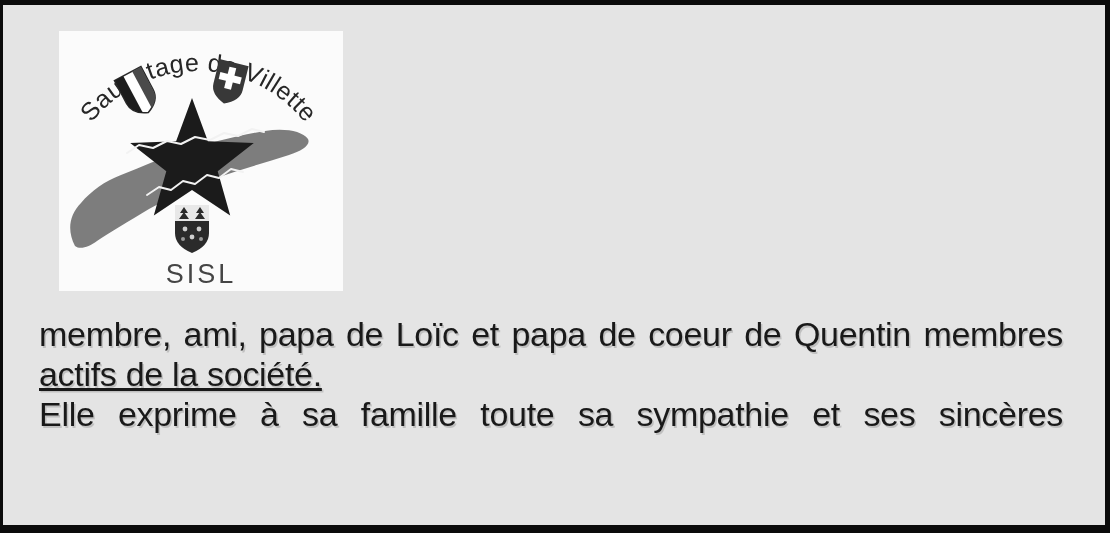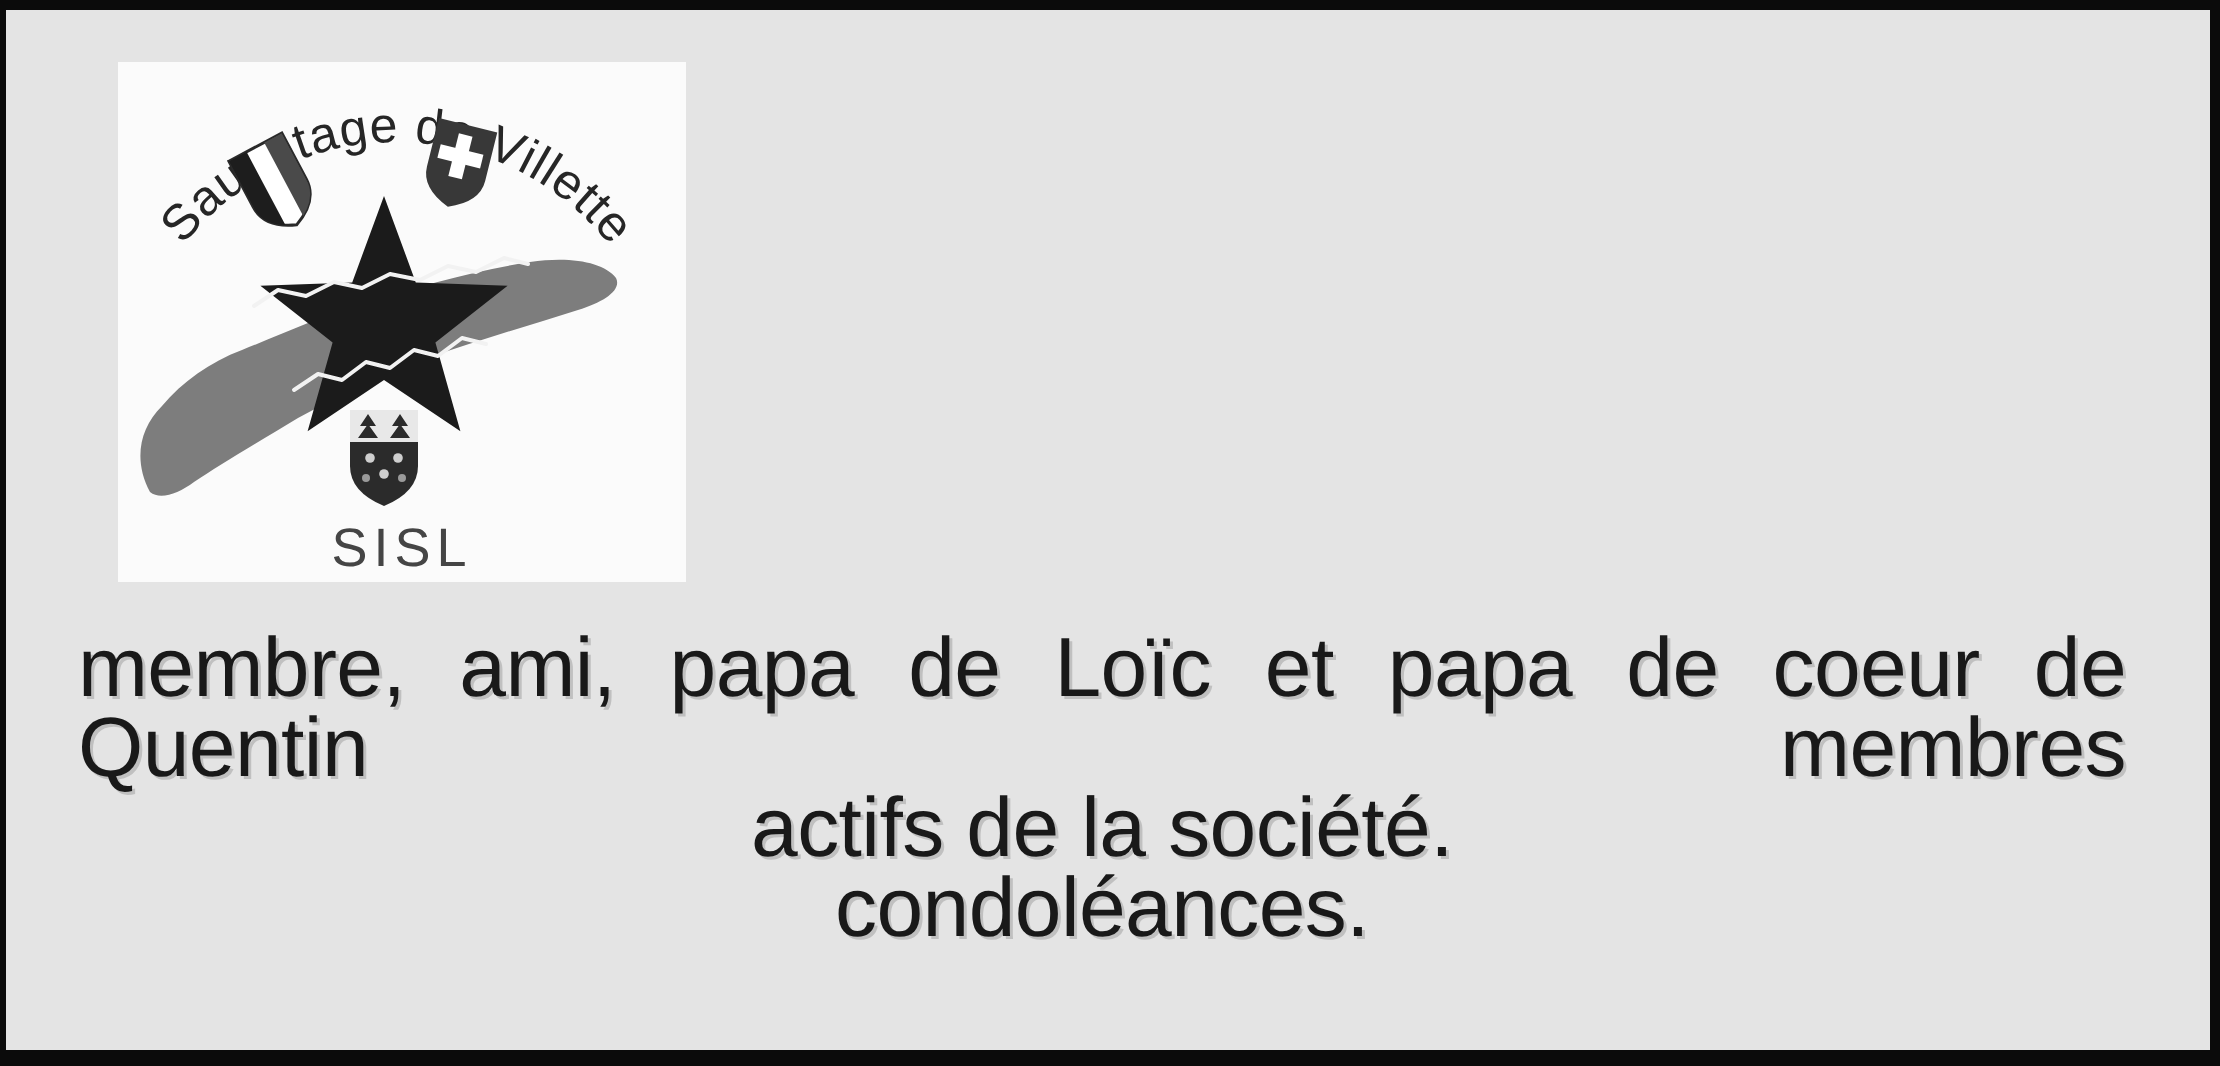--- a/index.html
+++ b/index.html
@@ -87,32 +87,33 @@
     transform-origin: center;
     text-shadow: 2px 2px 0 rgba(110,110,110,0.3);
   }
 
   
   .body-text {
     position: absolute;
     left: 36px;
     top: 309px;
     width: 1024px;
-    font-size: 42px;
+    font-size: 34px;
     line-height: 40px;
     color: #191919;
     letter-spacing: -0.3px;
     text-shadow: 1.5px 1.5px 0 rgba(110,110,110,0.3);
   }
   .body-text .jline {
     text-align: justify;
     text-align-last: justify;
   }
   .body-text .lline {
-    text-align: center;
+    text-align: left;
+    text-decoration: underline;
   }
 </style>
 </head>
 <body>
 
 <div class="card">
 
   <div class="logo-box">
     <svg viewBox="0 0 284 260" aria-hidden="true">
       <defs>
@@ -180,16 +181,16 @@
       </g>
 
       <text class="sisl-text" x="142" y="252" text-anchor="middle">SISL</text>
     </svg>
   </div>
 
 
   <div class="body-text">
     <div class="jline">membre, ami, papa de Loïc et papa de coeur de Quentin membres</div>
     <div class="lline">actifs de la société.</div>
-    <div class="lline">condoléances.</div>
+    <div class="jline">Elle exprime à sa famille toute sa sympathie et ses sincères</div>
   </div>
 
 </div>
 
 </body></html>

